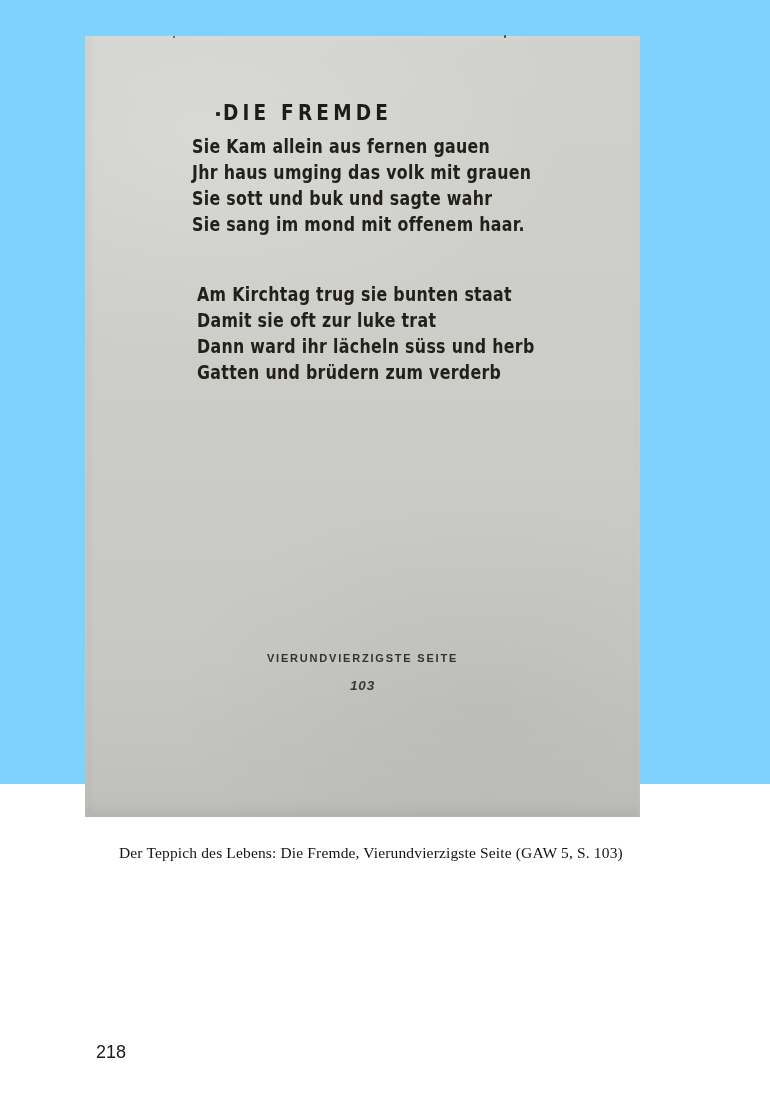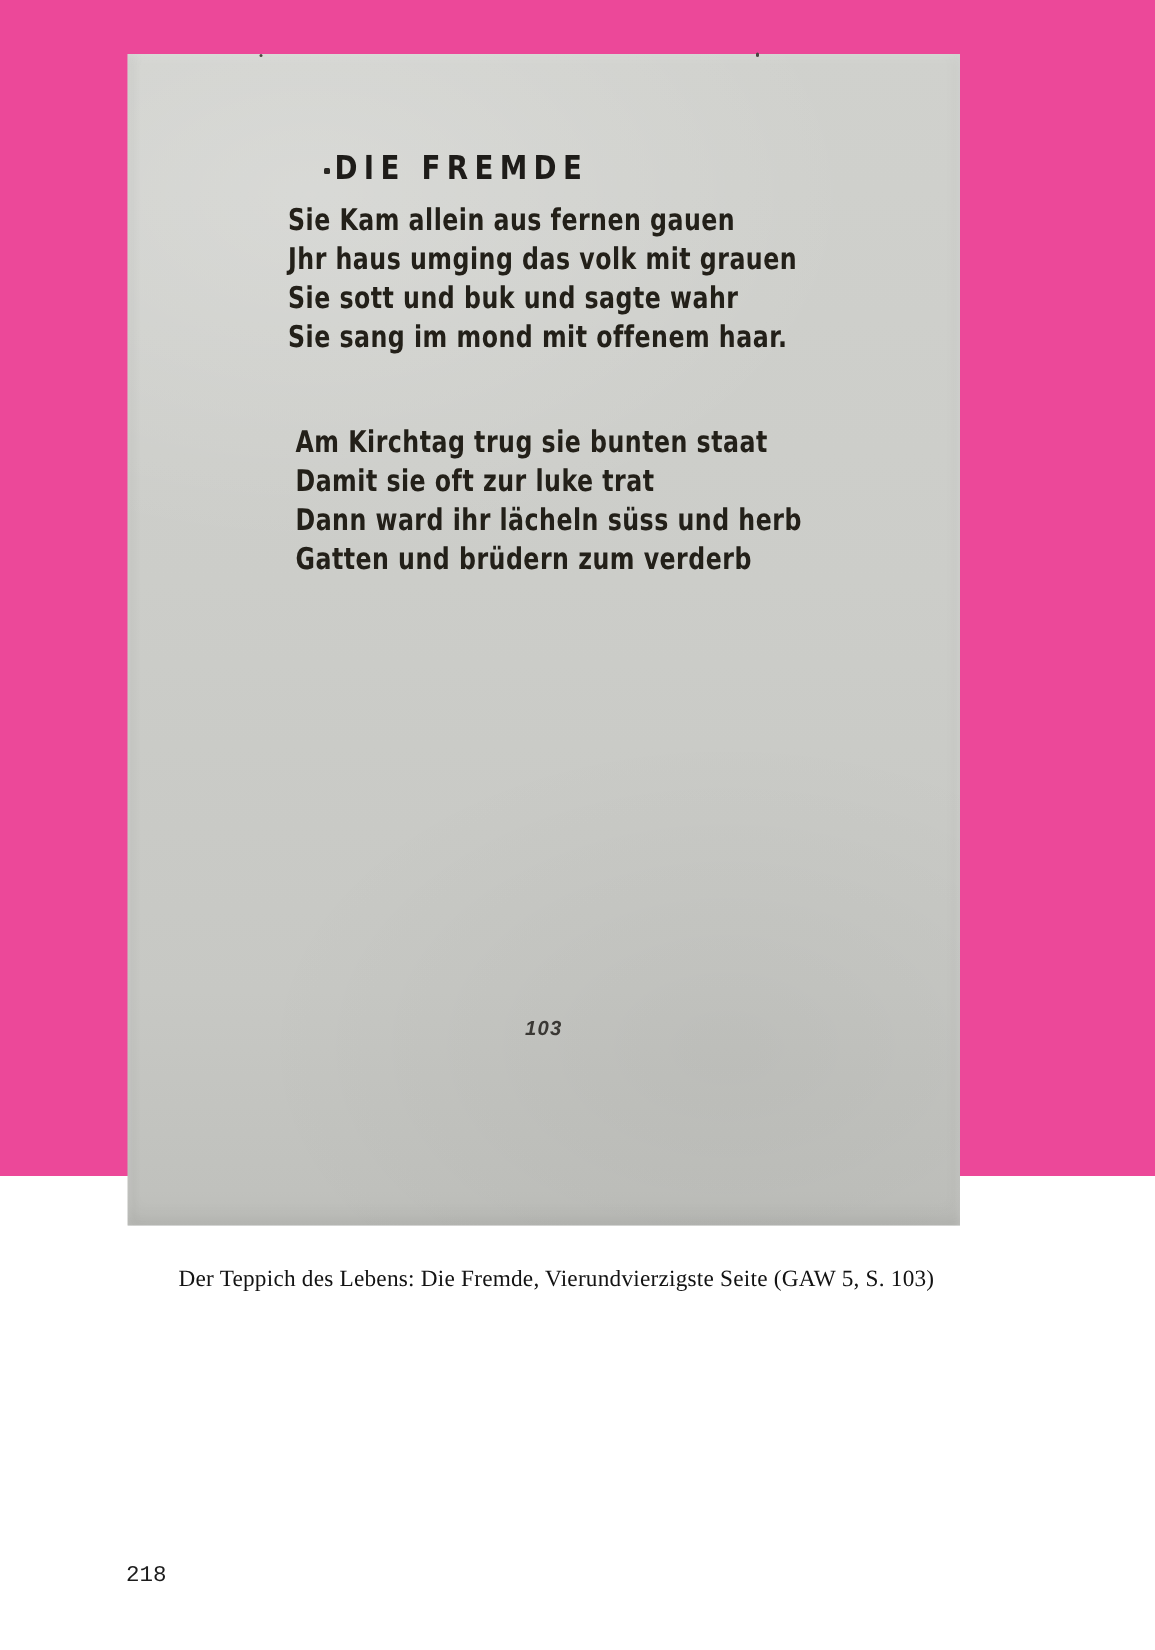--- a/index.html
+++ b/index.html
@@ -8,21 +8,21 @@
     width: 770px;
     height: 1100px;
     background: #ffffff;
     overflow: hidden;
     font-family: "Liberation Serif", serif;
   }
   .sheet {
     position: relative;
     width: 770px;
     height: 784px;
-    background: #ec4899;
+    background: #7dd3fc;
   }
   
   .scan {
     position: absolute;
     left: 85px;
     top: 36px;
     width: 555px;
     height: 781px;
     margin: 0;
     background:
@@ -108,24 +108,24 @@
     top: 828px;
     margin: 16px;
     font-family: "Liberation Serif", serif;
     font-size: 15.5px;
     color: #131313;
     letter-spacing: 0.15px;
     white-space: nowrap;
   }
   .folio {
     position: absolute;
-    left: 84px;
+    left: 96px;
     top: 1042px;
-    font-family: Liberation Mono, monospace;
-    font-size: 15px;
+    font-family: Liberation Sans, sans-serif;
+    font-size: 18px;
     color: #1c1c1c;
   }
 </style>
 </head>
 <body>
 
 <div class="sheet">
 
   <figure class="scan">
     <span class="speck s1"></span>
@@ -142,20 +142,21 @@
         <div class="line">Sie sang im mond mit offenem haar.</div>
       </div>
       <div class="stanza">
         <div class="line">Am Kirchtag trug sie bunten staat</div>
         <div class="line">Damit sie oft zur luke trat</div>
         <div class="line">Dann ward ihr lächeln süss und herb</div>
         <div class="line">Gatten und brüdern zum verderb</div>
       </div>
     </div>
 
+    <div class="colophon">VIERUNDVIERZIGSTE SEITE</div>
     <div class="scan-pagenum">103</div>
   </figure>
 
   <p class="caption">Der Teppich des Lebens: Die Fremde, Vierundvierzigste Seite (GAW 5, S. 103)</p>
 
   <div class="folio">218</div>
 
 </div>
 
 </body></html>

